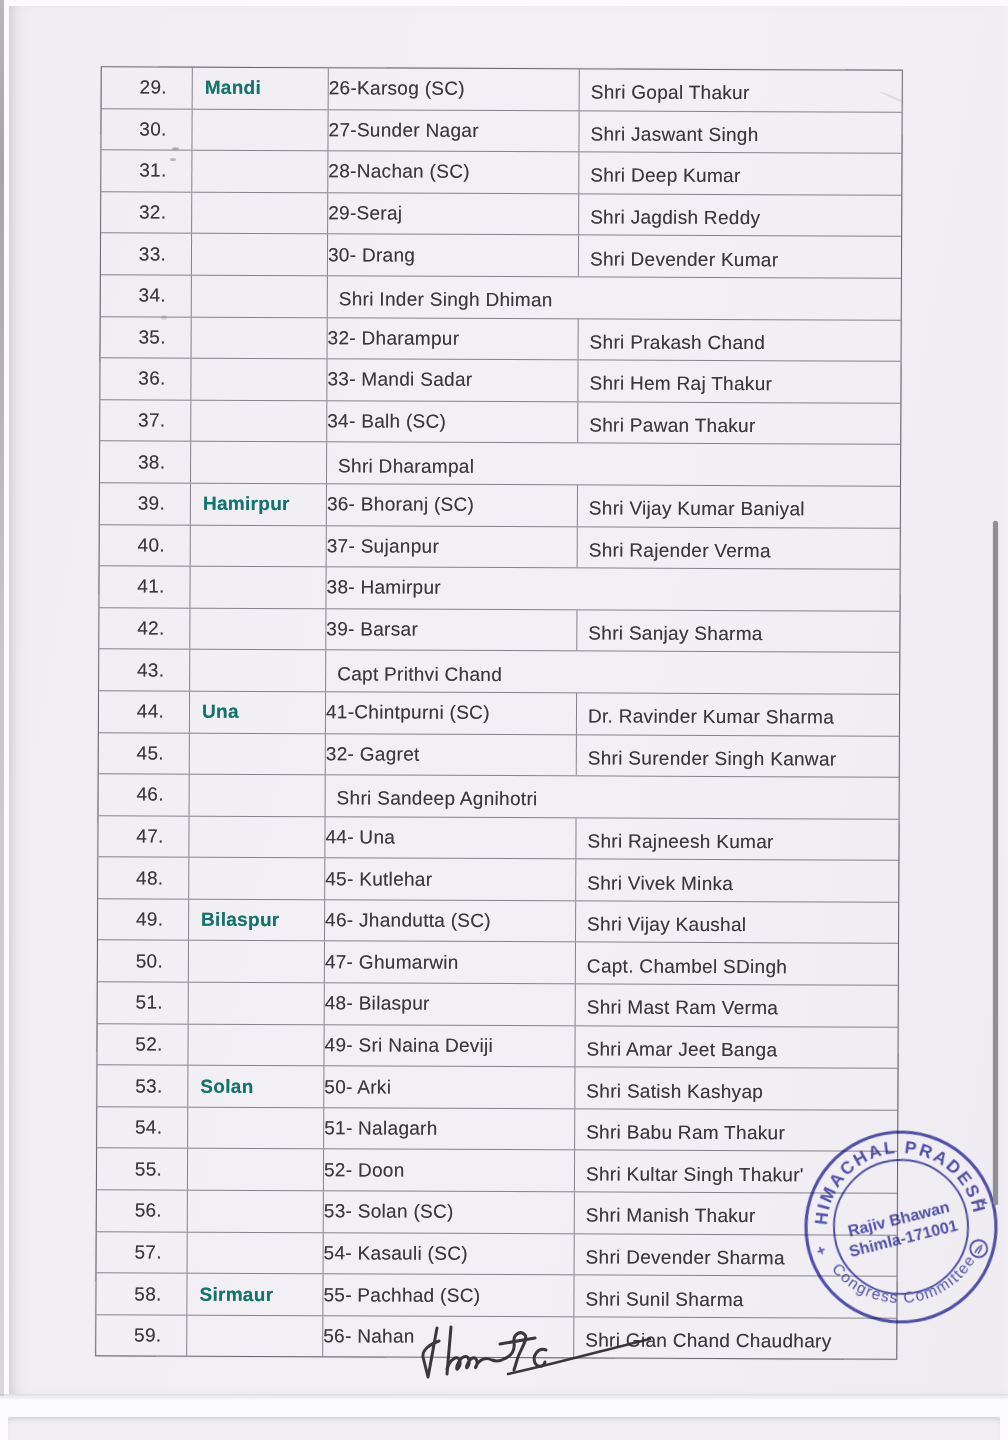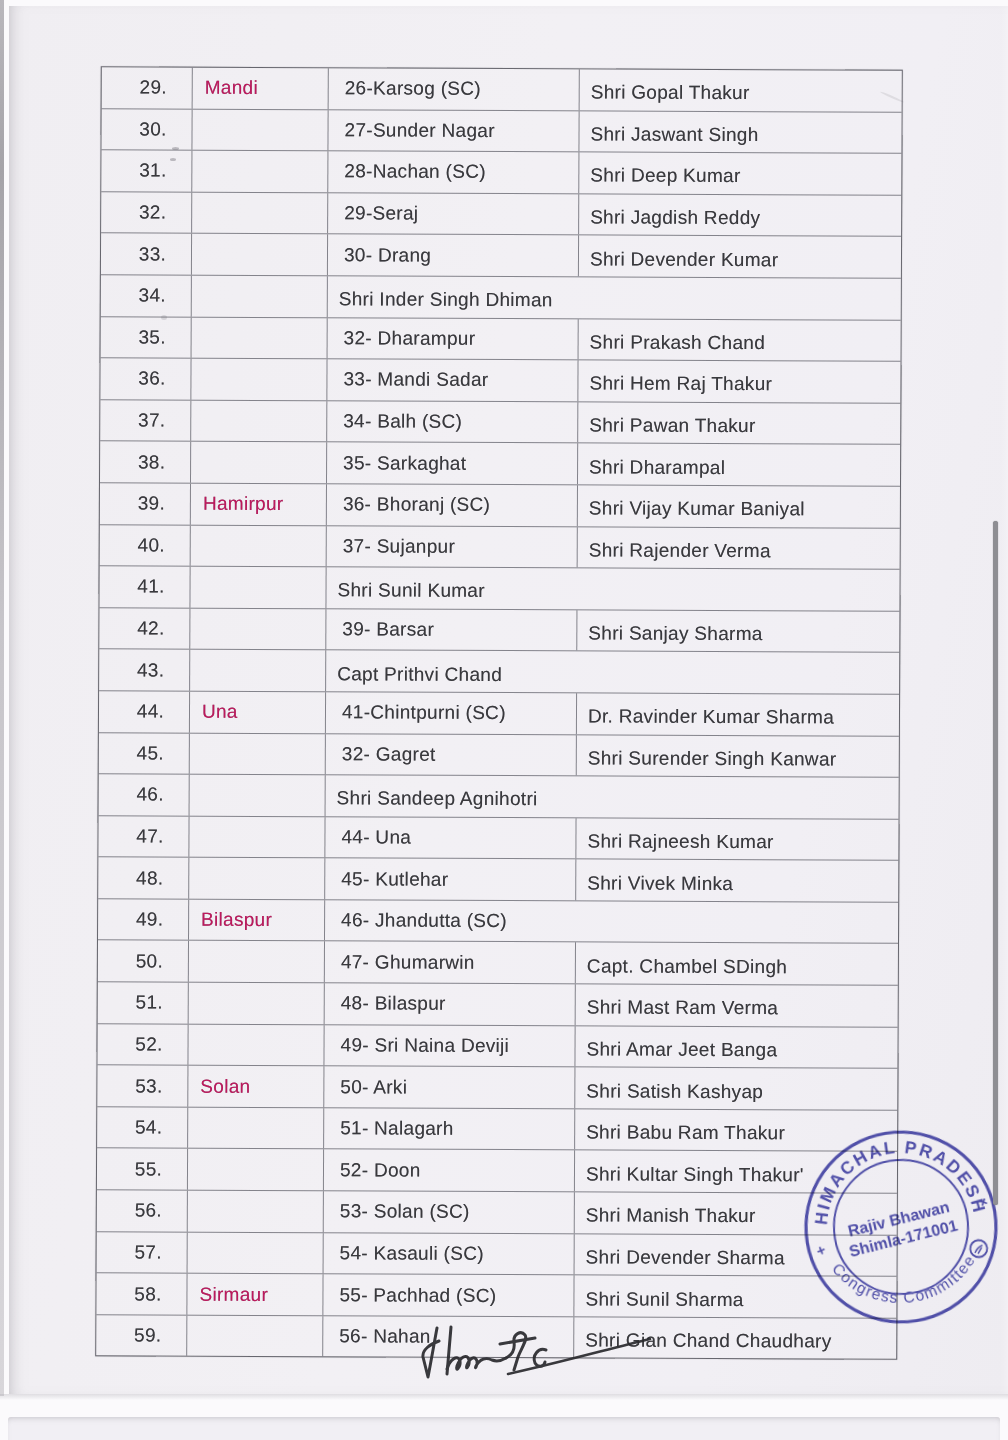--- a/index.html
+++ b/index.html
@@ -32,22 +32,22 @@
     color:#39393d;font-size:19px;letter-spacing:.3px;
   }
   .row{display:grid;grid-template-columns:91px 136px 251px 322px;height:40.6px;
     border-bottom:1px solid rgba(104,104,112,.8);}
   .row:last-child{border-bottom:none;}
   .cell{display:flex;align-items:center;overflow:hidden;white-space:nowrap;
     border-right:1px solid rgba(104,104,112,.8);
     text-shadow:0 0 .6px rgba(70,70,76,.55);}
   .cell:last-child{border-right:none;}
   .c-sr{justify-content:center;margin-left:13px;}
-  .c-district{padding-left:12px;font-weight:normal;color:#be185d;}
-  .c-constituency{padding-left:16px;}
+  .c-district{padding-left:12px;font-weight:bold;color:#0f766e;}
+  .c-constituency{}
   .c-name{padding-left:11px;margin-top:6px;}
 
   
   .stamp{position:absolute;left:801px;top:1127px;width:200px;height:200px;
     transform:rotate(-4deg);opacity:.88;mix-blend-mode:multiply;filter:blur(.3px);}
   .stamp text{font-family:"Liberation Sans",sans-serif;}
 
   
   .signature{position:absolute;left:400px;top:1316px;width:320px;height:104px;}
 
@@ -133,42 +133,41 @@
   <div class="row">
     <div class="cell c-sr">37.</div>
     <div class="cell c-district"></div>
     <div class="cell c-constituency">34- Balh (SC)</div>
     <div class="cell c-name">Shri Pawan Thakur</div>
   </div>
 
   <div class="row">
     <div class="cell c-sr">38.</div>
     <div class="cell c-district"></div>
-    <div class="cell c-constituency">35- Sarkaghat</div>
     <div class="cell c-name">Shri Dharampal</div>
   </div>
 
   <div class="row">
     <div class="cell c-sr">39.</div>
     <div class="cell c-district">Hamirpur</div>
     <div class="cell c-constituency">36- Bhoranj (SC)</div>
     <div class="cell c-name">Shri Vijay Kumar Baniyal</div>
   </div>
 
   <div class="row">
     <div class="cell c-sr">40.</div>
     <div class="cell c-district"></div>
     <div class="cell c-constituency">37- Sujanpur</div>
     <div class="cell c-name">Shri Rajender Verma</div>
   </div>
 
   <div class="row">
     <div class="cell c-sr">41.</div>
     <div class="cell c-district"></div>
-    <div class="cell c-name">Shri Sunil Kumar</div>
+    <div class="cell c-constituency">38- Hamirpur</div>
   </div>
 
   <div class="row">
     <div class="cell c-sr">42.</div>
     <div class="cell c-district"></div>
     <div class="cell c-constituency">39- Barsar</div>
     <div class="cell c-name">Shri Sanjay Sharma</div>
   </div>
 
   <div class="row">
@@ -208,20 +207,21 @@
     <div class="cell c-sr">48.</div>
     <div class="cell c-district"></div>
     <div class="cell c-constituency">45- Kutlehar</div>
     <div class="cell c-name">Shri Vivek Minka</div>
   </div>
 
   <div class="row">
     <div class="cell c-sr">49.</div>
     <div class="cell c-district">Bilaspur</div>
     <div class="cell c-constituency">46- Jhandutta (SC)</div>
+    <div class="cell c-name">Shri Vijay Kaushal</div>
   </div>
 
   <div class="row">
     <div class="cell c-sr">50.</div>
     <div class="cell c-district"></div>
     <div class="cell c-constituency">47- Ghumarwin</div>
     <div class="cell c-name">Capt. Chambel SDingh</div>
   </div>
 
   <div class="row">

